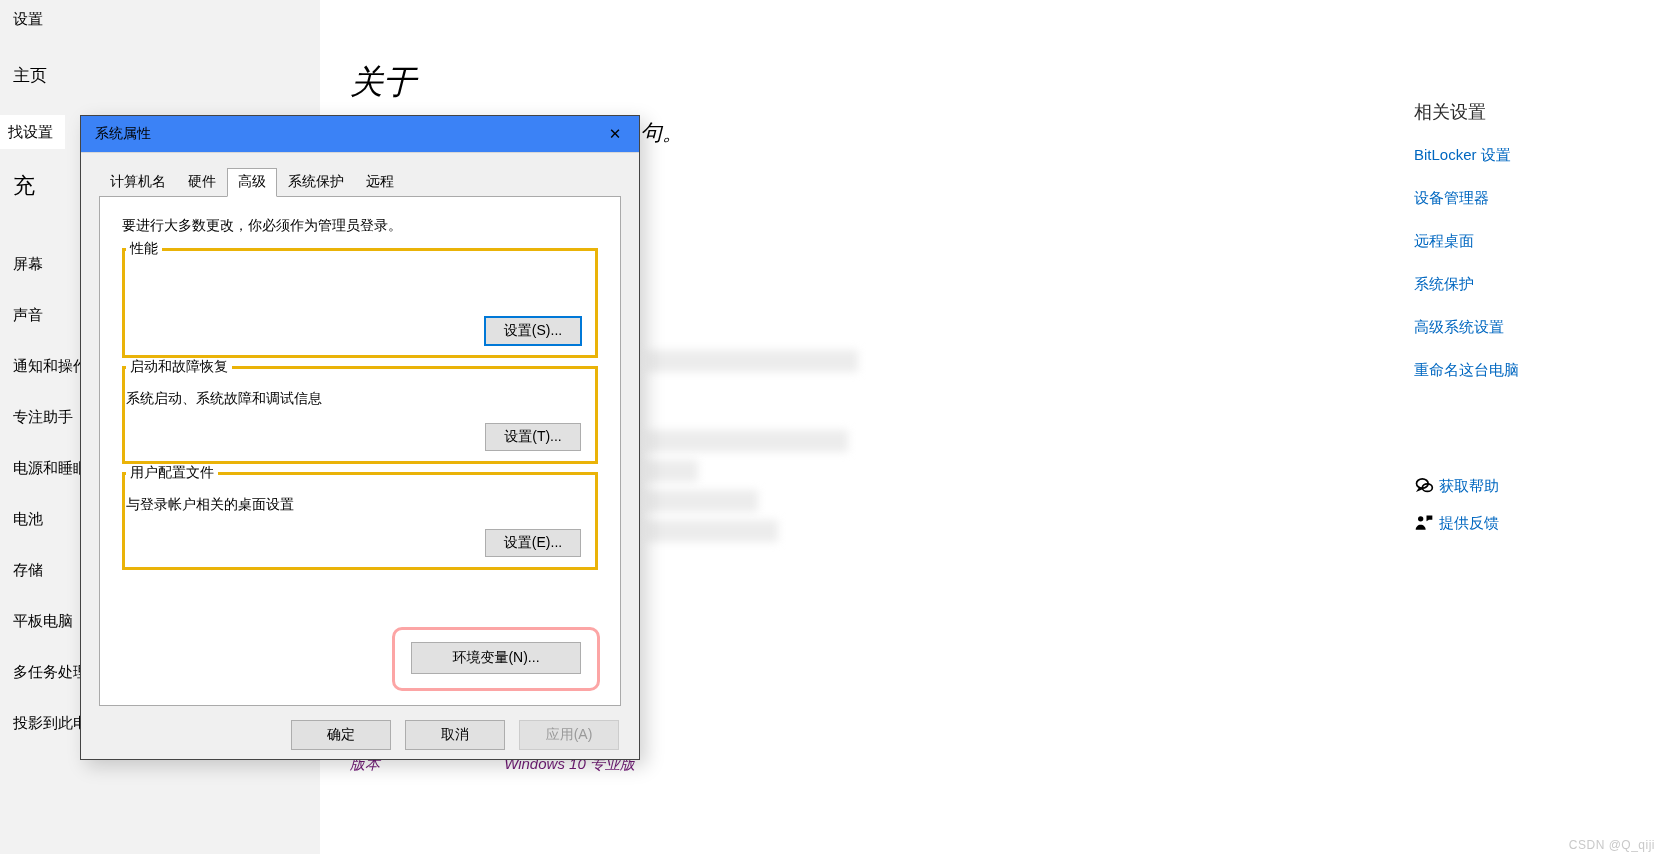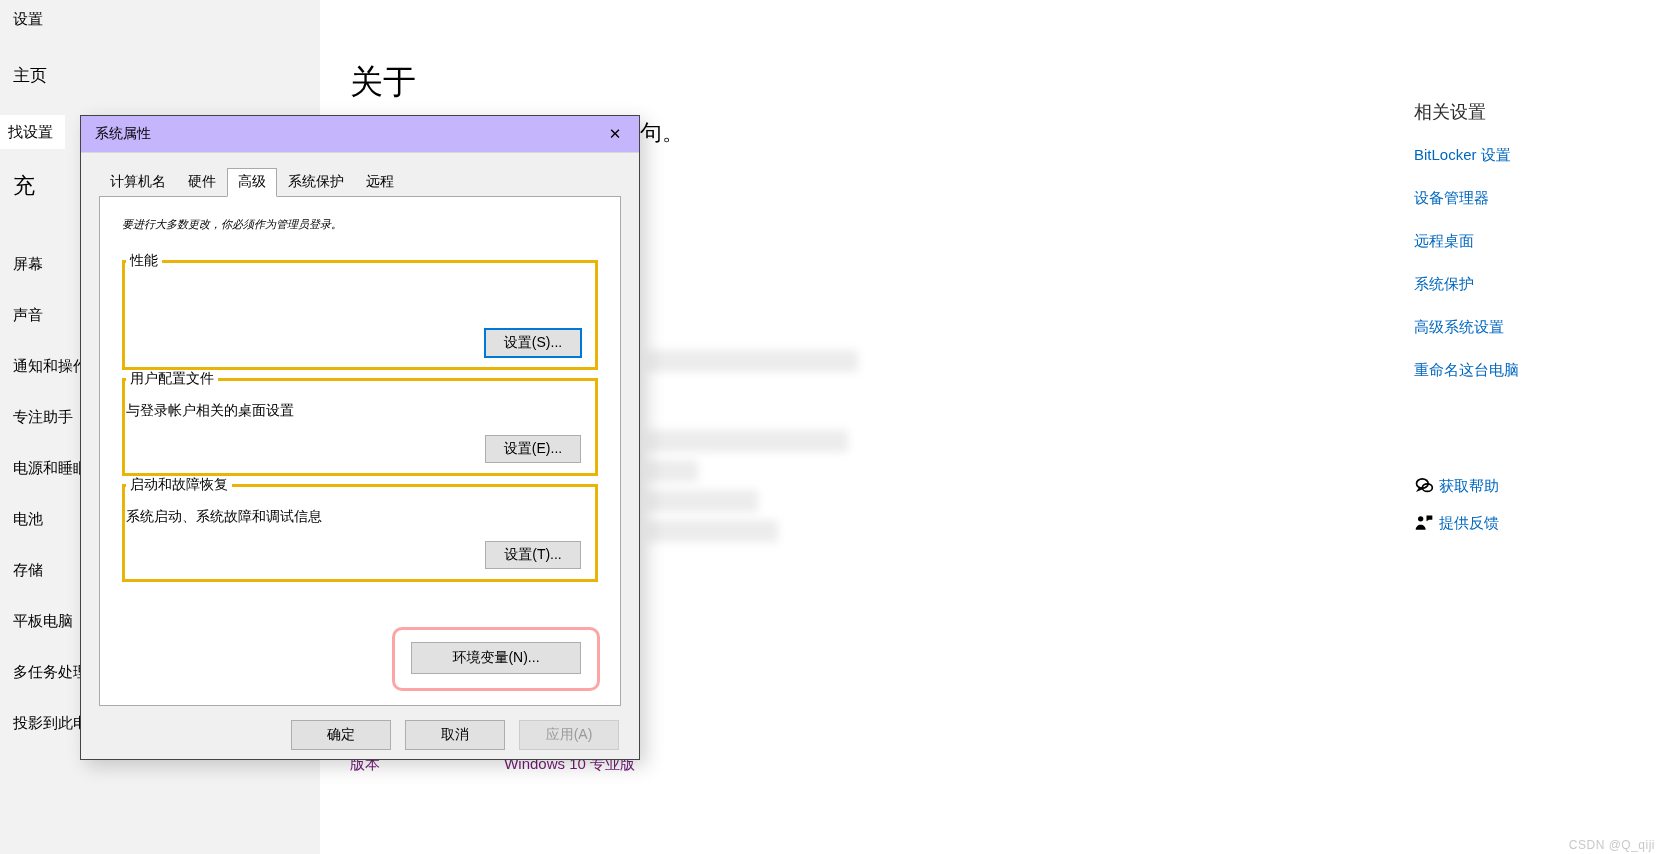--- a/index.html
+++ b/index.html
@@ -7,49 +7,49 @@
 
 
 .sidebar { position: absolute; left: -12px; top: 0; width: 332px; height: 854px; background: #f2f2f2; }
 .sidebar-title-row { padding: 10px 0 10px 25px; font-size: 15px; }
 .sidebar-home { padding: 25px 0 10px 25px; font-size: 17px; }
 .sidebar-search { margin: 18px 0 12px 12px; width: 65px; height: 34px; background: #fff; border: none; padding: 6px 8px; font-size: 15px; overflow: hidden; }
 .sidebar-partial { padding: 10px 0 10px 25px; font-size: 22px; }
 .sidebar-item { padding: 16px 0 16px 25px; font-size: 15px; cursor: pointer; }
 
 
-.main { position: absolute; left: 320px; top: 0; right: 0; bottom: 0; background: #fff; }
+.main { position: absolute; left: 320px; top: 0; right: 0; bottom: 0; background: #fff; font-style: italic; }
 .main-heading { font-size: 33px; font-weight: 500; padding: 60px 0 30px 30px; }
 .main-trailing { position: absolute; left: 320px; top: 118px; font-size: 22px; }
 .main-version-row { position: absolute; left: 30px; top: 755px; font-size: 15px; color: #701a75; }
 .main-version-label { display: inline-block; width: 150px; }
 
 
 .pixel-strip { position: absolute; background: #ececec; filter: blur(4px); }
 
 
 .right-panel { position: absolute; right: 0; top: 100px; width: 245px; padding-right: 16px; }
 .right-heading { font-size: 18px; font-weight: 500; margin-bottom: 22px; color: #2a2a2a; }
 .right-link { display: block; color: #0067c0; font-size: 15px; margin-bottom: 24px; text-decoration: none; cursor: pointer; }
 .right-help-row { display: flex; align-items: center; gap: 5px; margin-top: 96px; margin-bottom: 16px; }
 .right-help-row .icon { width: 20px; height: 20px; color: #000; }
 
 
 .dialog { position: absolute; left: 80px; top: 115px; width: 560px; height: 645px; background: #fff; border: 1px solid #444; box-shadow: 6px 6px 18px rgba(0,0,0,0.18); }
-.dialog-titlebar { display: flex; align-items: center; justify-content: space-between; height: 36px; padding: 0 0 0 14px; background: #c4b5fd; gap: 18px; }
+.dialog-titlebar { display: flex; align-items: center; justify-content: space-between; height: 36px; padding: 0 0 0 14px; background: #3b82f6; gap: 18px; }
 .dialog-title { font-size: 14px; }
 .dialog-close { width: 48px; height: 36px; display: flex; align-items: center; justify-content: center; cursor: pointer; font-size: 15px; }
 .dialog-body { background: #f0f0f0; border-top: 1px solid #d8d8d8; height: 559px; padding: 14px 18px 10px 18px; position: relative; }
 
 .tabs { display: flex; background: #f0f0f0; }
 .tab { padding: 4px 10px 5px 10px; font-size: 14px; border: 1px solid transparent; border-bottom: none; cursor: pointer; position: relative; top: 1px; }
 .tab.active { background: #fff; border: 1px solid #aaa; border-bottom: 1px solid #fff; z-index: 2; }
 .tab-panel { background: #fff; border: 1px solid #aaa; height: 510px; padding: 20px 22px; position: relative; }
 
-.admin-note { font-size: 11px; margin-bottom: 20px; font-style: italic; }
+.admin-note { font-size: 14px; margin-bottom: 5px; }
 
 fieldset.group { border: 3px solid #eab308; padding: 14px 14px 50px 1px; position: relative; }
 fieldset.group legend { font-size: 14px; padding: 0 4px; }
 .group-desc { font-size: 14px; margin-bottom: 8px; }
 .group-btn-row { position: absolute; right: 14px; bottom: 10px; }
 
 button.win-btn { background: #e1e1e1; border: 1px solid #adadad; padding: 4px 0; font-size: 14px; width: 96px; cursor: pointer; }
 button.win-btn.focused { outline: 2px solid #0078d7; outline-offset: -1px; }
 button.win-btn.disabled { color: #9a9a9a; border-color: #ccc; pointer-events: none; }
 
@@ -119,32 +119,32 @@
       <div class="admin-note">要进行大多数更改，你必须作为管理员登录。</div>
 
       <fieldset class="group" style="height:118px">
         <legend>性能</legend>
         <div class="group-btn-row">
           <button class="win-btn focused">设置(S)...</button>
         </div>
       </fieldset>
 
       <fieldset class="group" style="height:106px">
+        <legend>启动和故障恢复</legend>
+        <div class="group-desc">系统启动、系统故障和调试信息</div>
+        <div class="group-btn-row">
+          <button class="win-btn">设置(T)...</button>
+        </div>
+      </fieldset>
+
+      <fieldset class="group" style="height:106px">
         <legend>用户配置文件</legend>
         <div class="group-desc">与登录帐户相关的桌面设置</div>
         <div class="group-btn-row">
           <button class="win-btn">设置(E)...</button>
-        </div>
-      </fieldset>
-
-      <fieldset class="group" style="height:106px">
-        <legend>启动和故障恢复</legend>
-        <div class="group-desc">系统启动、系统故障和调试信息</div>
-        <div class="group-btn-row">
-          <button class="win-btn">设置(T)...</button>
         </div>
       </fieldset>
 
       <div class="env-btn-wrap">
         <button class="win-btn">环境变量(N)...</button>
       </div>
     </div>
   </div>
 
   <div class="dialog-footer">

